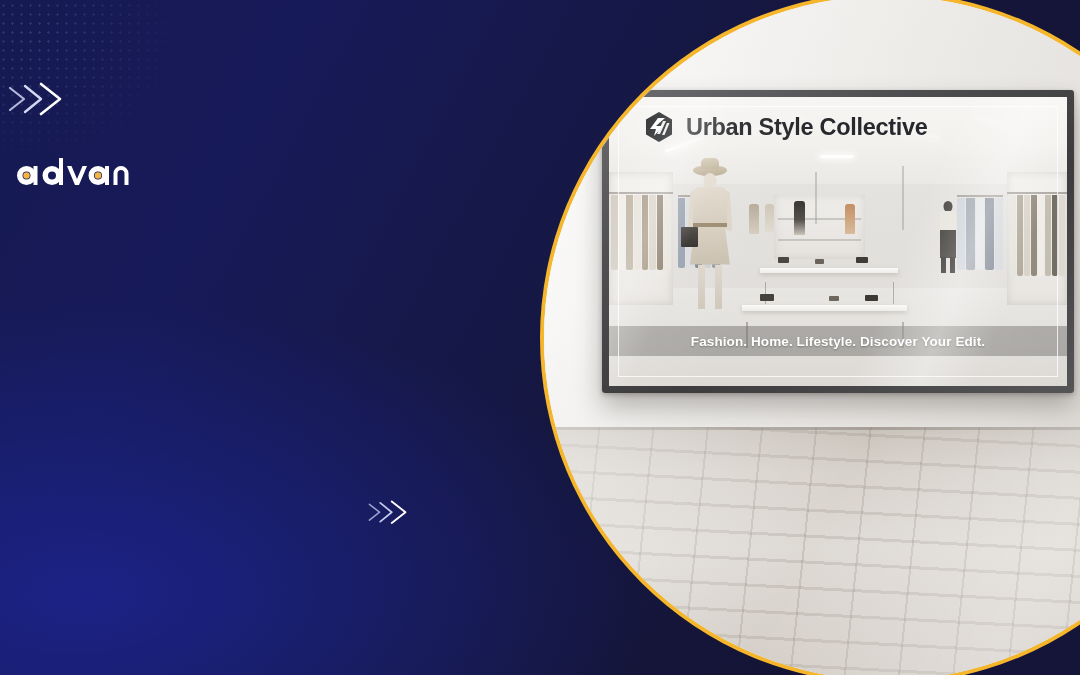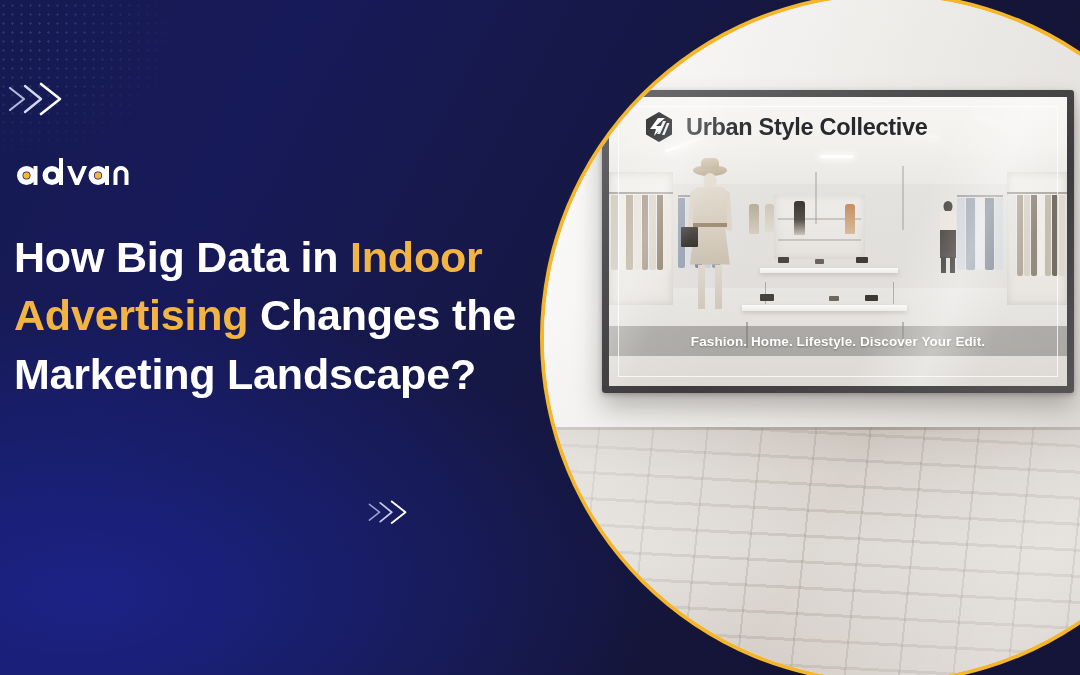--- a/index.html
+++ b/index.html
@@ -324,21 +324,20 @@
       <path d="M106 16 h9 l11 26 l11 -26 h9 l-16 38 h-8 z" fill="#ffffff"></path>
 
       <path d="M168 16 a19 19 0 1 0 0 38 a19 19 0 1 0 0 -38 z M168 27 a8 8 0 1 1 0 16 a8 8 0 1 1 0 -16 z" fill="#ffffff"></path>
       <rect x="182" y="16" width="8" height="38" fill="#ffffff"></rect>
       <circle cx="168" cy="35" r="6.5" fill="#f2b544"></circle>
 
       <path d="M199 54 v-23 a15 15 0 0 1 30 0 v23 h-8 v-23 a7 7 0 0 0 -14 0 v23 z" fill="#ffffff"></path>
     </svg>
   </div>
 
-  <h1 class="headline"><span>How Big Data in </span><span class="hl">Indoor</span><span> </span><span class="hl">Advertising</span><span> Changes the Marketing Landscape?</span></h1>
 
   <div class="circle-outer">
     <div class="circle-inner">
 
       <div class="room">
         <div class="wall-shade"></div>
 
         <div class="floor">
           <div class="floor-line"></div>
           <div class="floor-sheen"></div>

